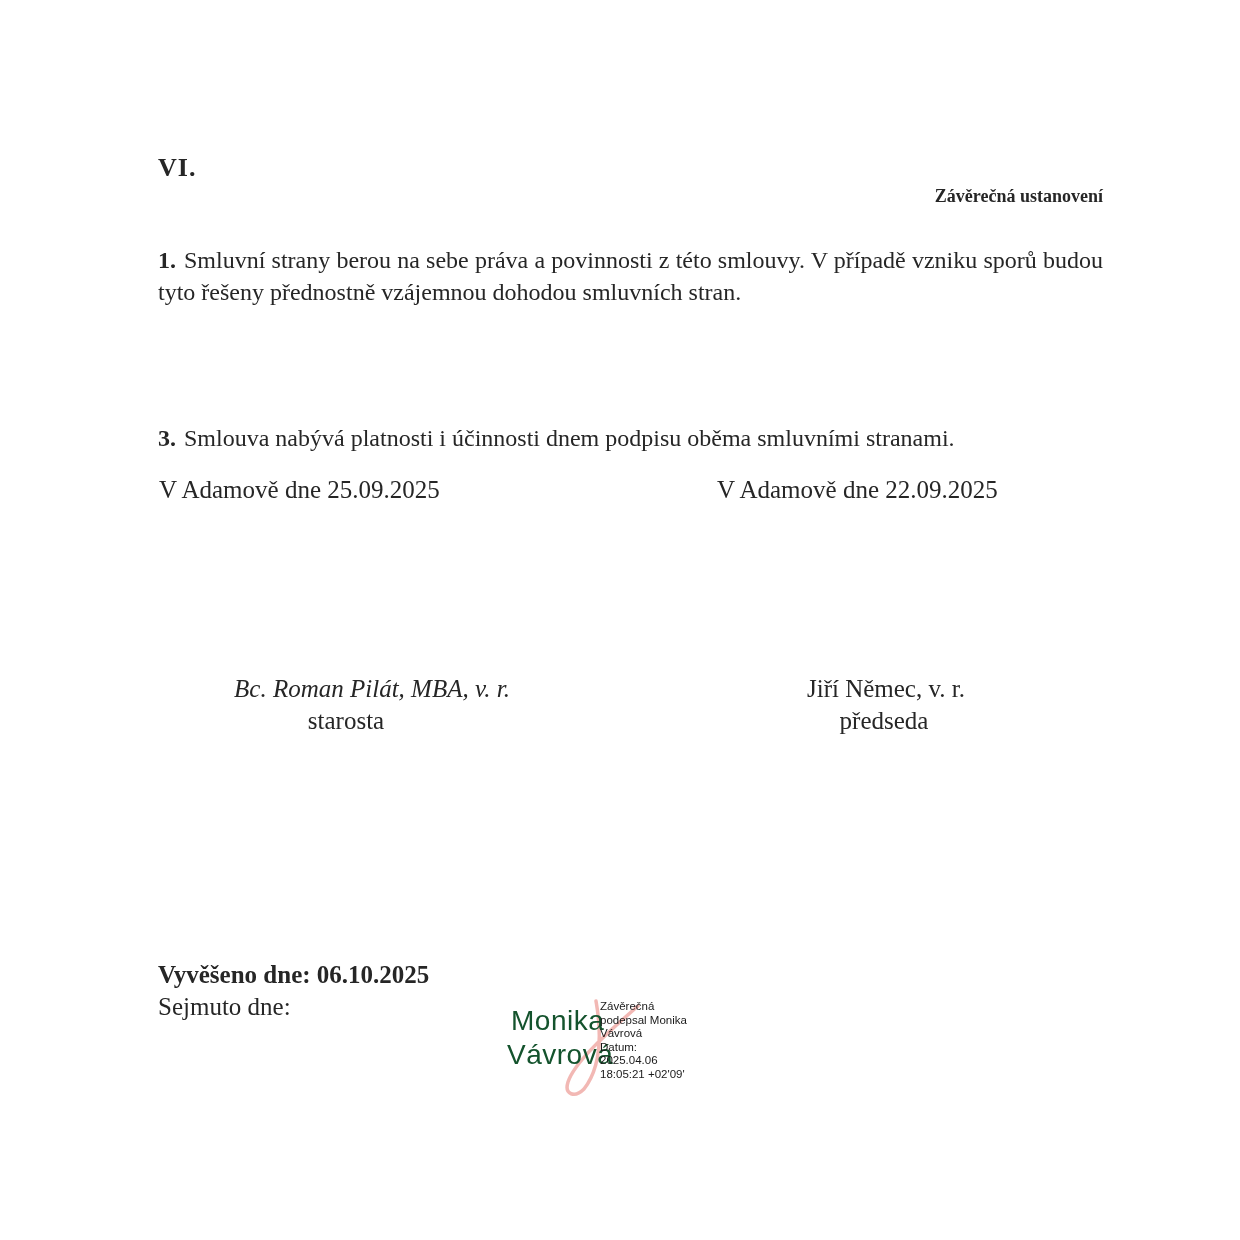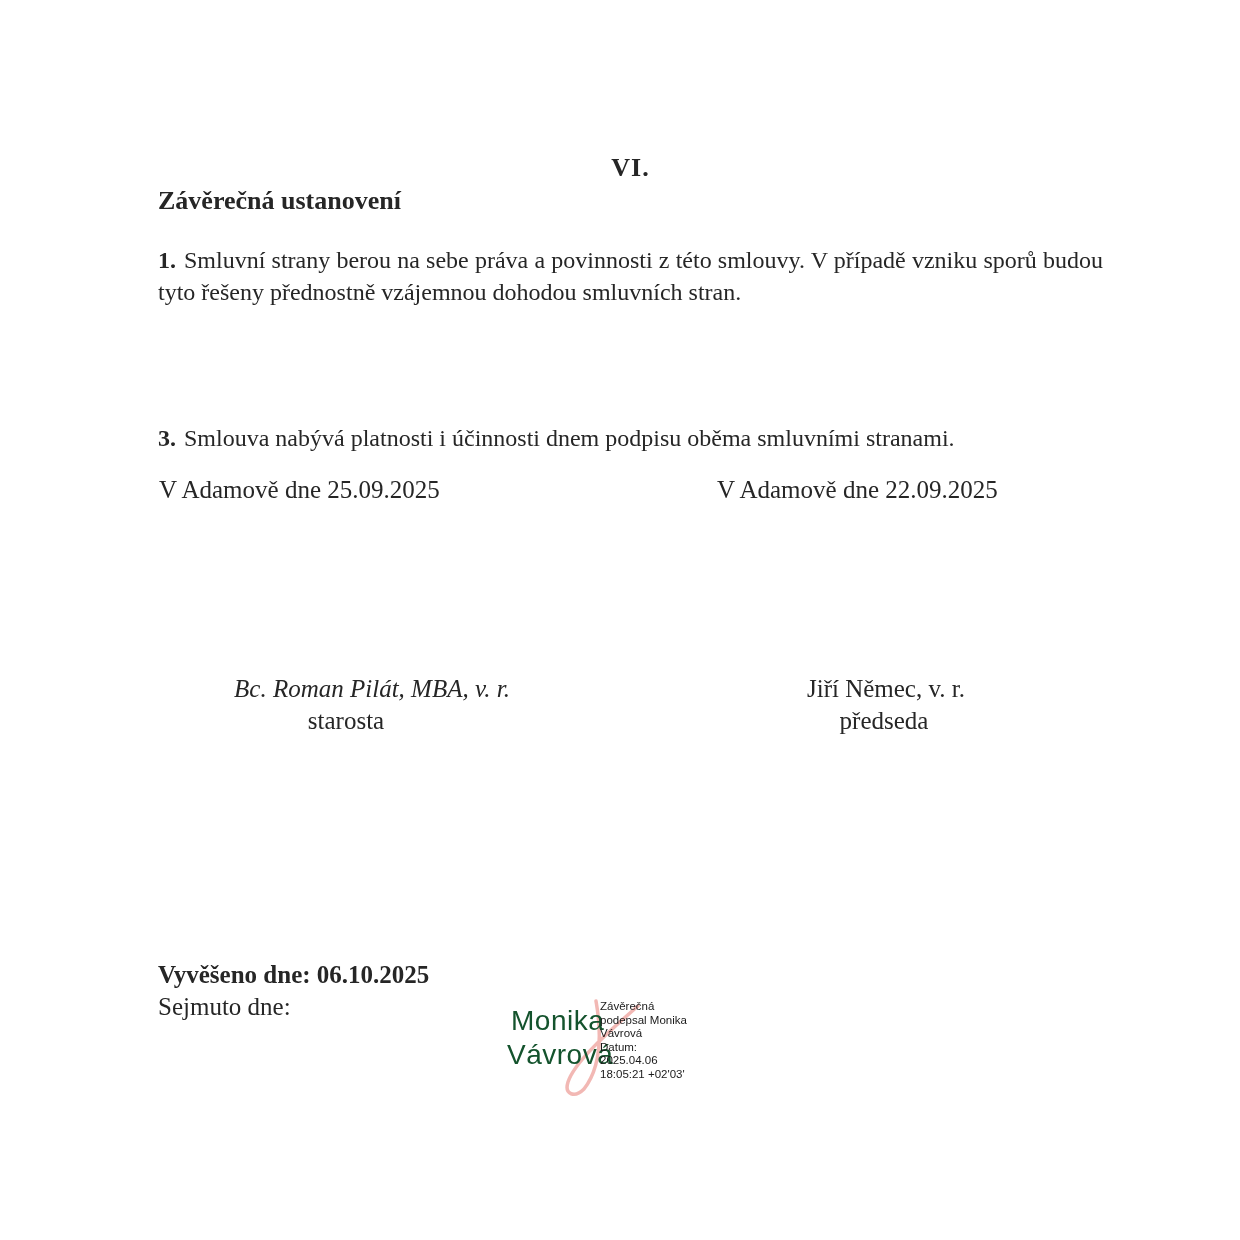--- a/index.html
+++ b/index.html
@@ -14,32 +14,32 @@
     background: #ffffff;
     font-family: "Liberation Serif", serif;
     color: #262626;
     overflow: hidden;
   }
   .sec-num {
     position: absolute;
     left: 158px;
     top: 153px;
     width: 945px;
-    text-align: center;
+    text-align: left;
     font-size: 26px;
     font-weight: bold;
     letter-spacing: 1px;
   }
   .sec-title {
     position: absolute;
     left: 158px;
     top: 186px;
     width: 945px;
-    text-align: left;
-    font-size: 26px;
+    text-align: right;
+    font-size: 18px;
     font-weight: bold;
   }
   .para {
     position: absolute;
     left: 158px;
     width: 945px;
     font-size: 24px;
     line-height: 31.5px;
     text-align: justify;
     margin: 0;
@@ -135,16 +135,16 @@
 
   <div class="dsig-name dsig-name-1">Monika</div>
   <div class="dsig-name dsig-name-2">Vávrová</div>
 
   <div class="dsig-details">
     <div>Závěrečná</div>
     <div>podepsal Monika</div>
     <div>Vávrová</div>
     <div>Datum:</div>
     <div>2025.04.06</div>
-    <div>18:05:21 +02'03'</div>
+    <div>18:05:21 +02'09'</div>
   </div>
 
 </div>
 
 </body></html>

